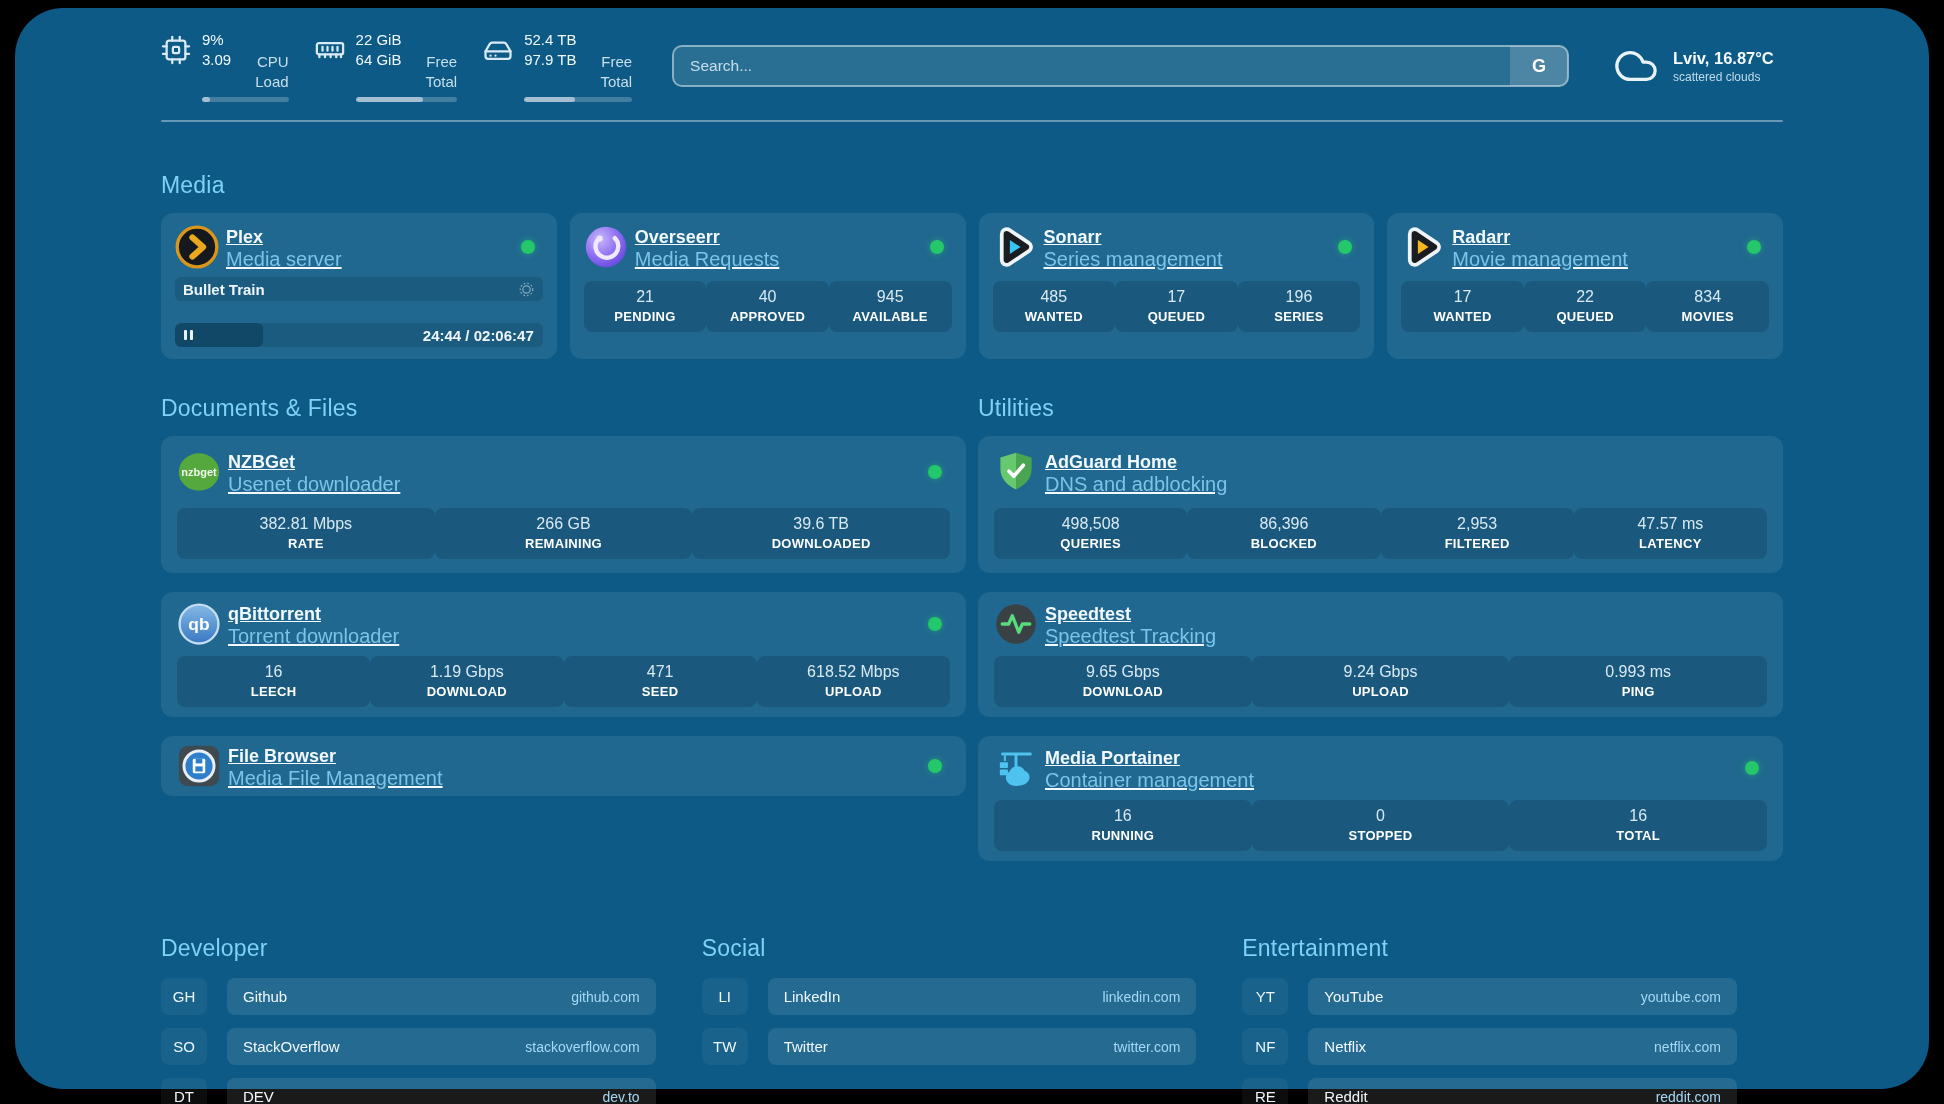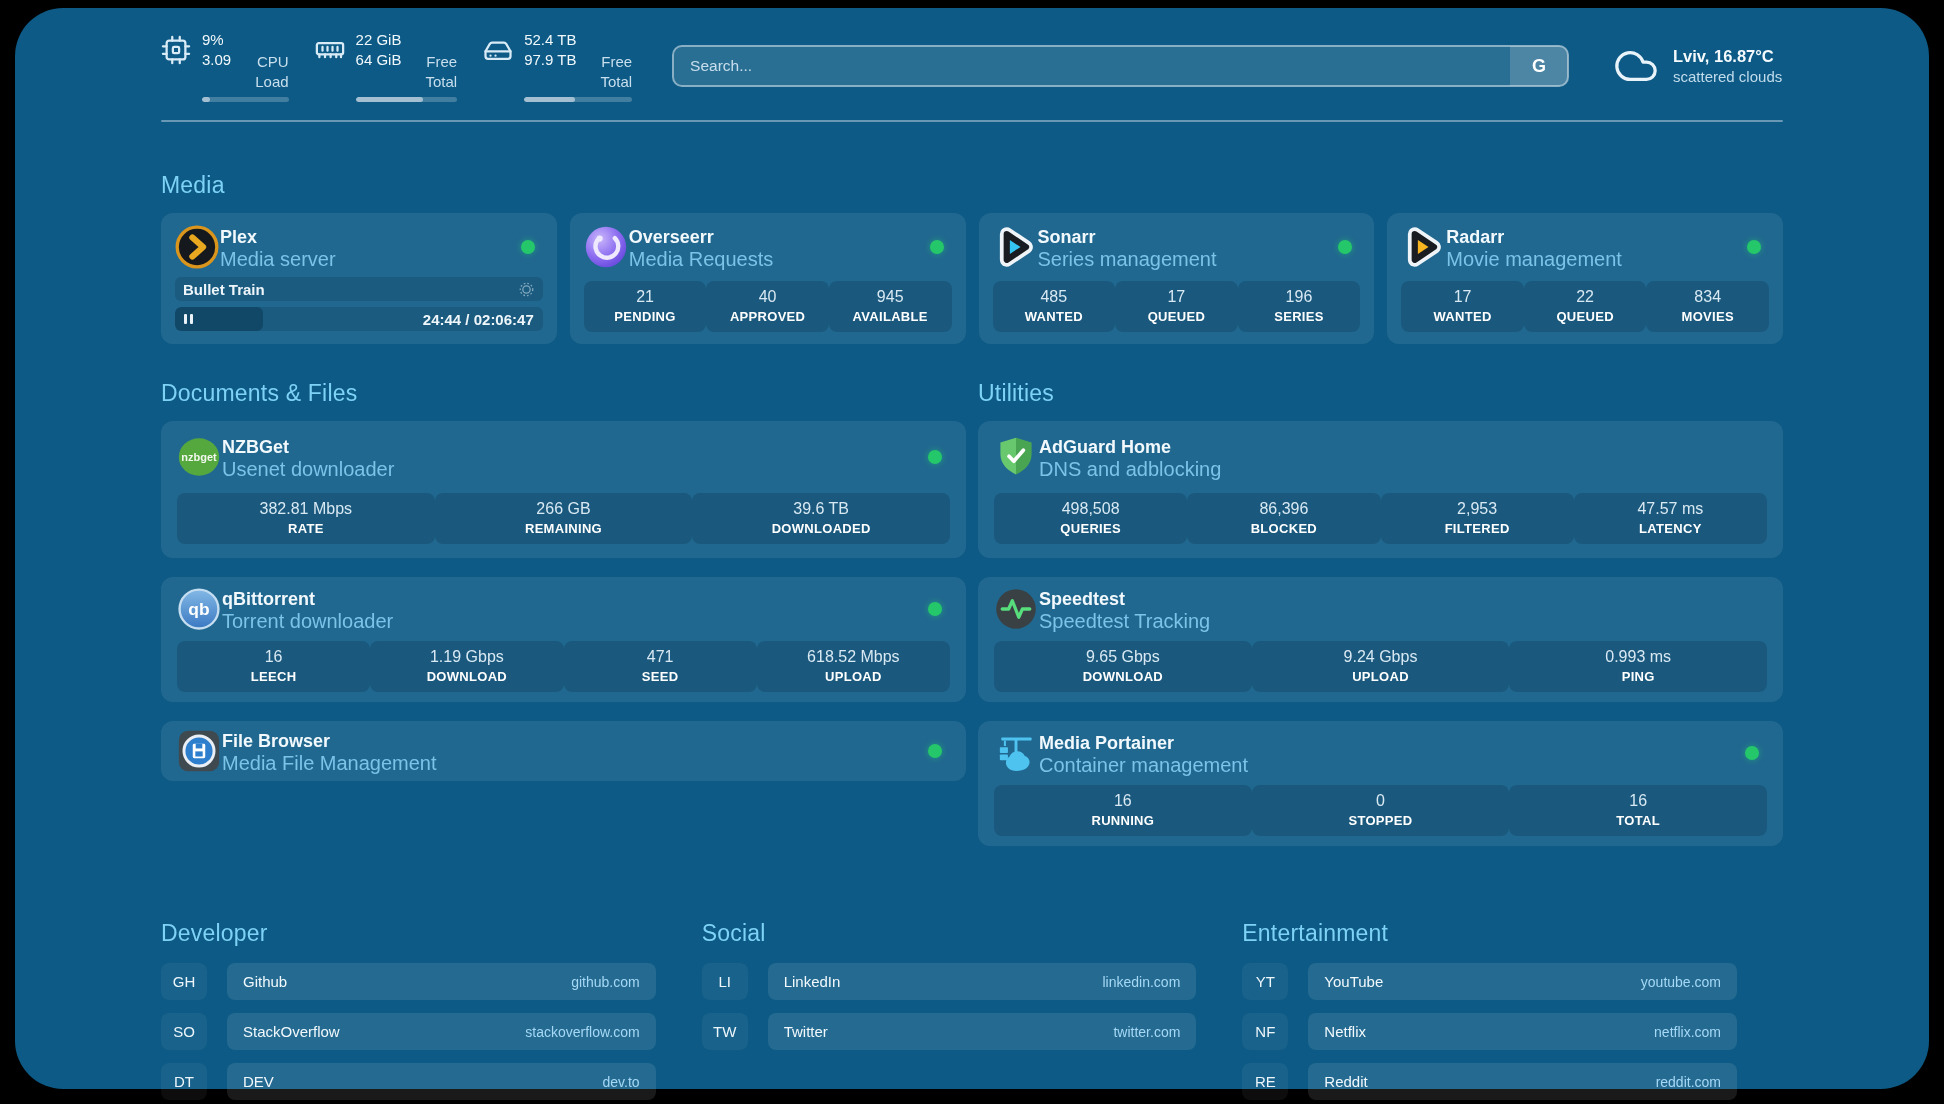--- a/index.html
+++ b/index.html
@@ -47,36 +47,36 @@
     position: absolute; right: -1px; top: -1px; bottom: -1px; width: 58px;
     background: rgba(255,255,255,.17);
     border-radius: 0 9px 9px 0;
     display: flex; align-items: center; justify-content: center;
     font-size: 18px; font-weight: bold; color: #fff; cursor: pointer;
   }
   .weather { display: flex; align-items: center; gap: 14px; min-width: 170px; }
   .weather-icon { width: 46px; height: 46px; flex: none; }
   .weather-icon svg { width: 100%; height: 100%; }
   .weather-line1 { font-size: 16.5px; font-weight: 600; color: #f4fafd; }
-  .weather-line2 { font-size: 15px; color: #c2dcec; margin-top: 2px; }
+  .weather-line2 { font-size: 12px; color: #c2dcec; margin-top: 2px; }
 
   .divider { height: 2px; background: rgba(255,255,255,.38); margin-top: 26px; border-radius: 1px; }
 
   
   .section-title { font-size: 23px; font-weight: 500; color: #7ed2f6; letter-spacing: .2px; }
   .media-section { margin-top: 50px; }
   .media-grid { display: grid; grid-template-columns: repeat(4, 1fr); gap: 13px; margin-top: 14px; }
 
   .card {
     background: rgba(255,255,255,.09);
     border-radius: 12px;
     padding: 12px 14px;
     cursor: pointer;
   }
-  .app-header { display: flex; align-items: center; gap: 1px; position: relative; }
+  .app-header { display: flex; align-items: center; gap: 7px; position: relative; text-decoration: underline; }
   .app-icon { width: 44px; height: 44px; flex: none; display: flex; }
   .app-icon svg { width: 100%; height: 100%; }
   .app-name { font-size: 18px; font-weight: 600; color: #f2f9fd; line-height: 23px; }
   .app-desc { font-size: 20px; color: #7cc3e8; line-height: 19px; margin-top: 1px; }
   .dot {
     position: absolute; right: 8px; top: 50%; transform: translateY(-50%);
     width: 14px; height: 14px; border-radius: 50%;
     background: #24c76a; box-shadow: 0 0 6px rgba(36,199,106,.55);
   }
 
@@ -95,21 +95,21 @@
   
   .np-strip {
     margin-top: 8px; height: 24px; border-radius: 6px;
     background: rgba(4,38,60,.2);
     display: flex; align-items: center; justify-content: space-between;
     padding: 0 8px; font-size: 15px; font-weight: 600; color: #eef6fb;
   }
   .gear { width: 17px; height: 17px; opacity: .85; cursor: pointer; }
   .gear svg { width: 100%; height: 100%; }
   .player-strip {
-    margin-top: 6px; height: 24px; border-radius: 6px;
+    margin-top: 22px; height: 24px; border-radius: 6px;
     background: rgba(4,38,60,.2);
     display: flex; align-items: center; justify-content: space-between;
     position: relative; overflow: hidden;
   }
   .player-progress {
     height: 100%; border-radius: 6px;
     background: rgba(4,38,60,.35);
     display: flex; align-items: center; padding: 0 9px; gap: 3px;
     cursor: pointer;
   }

